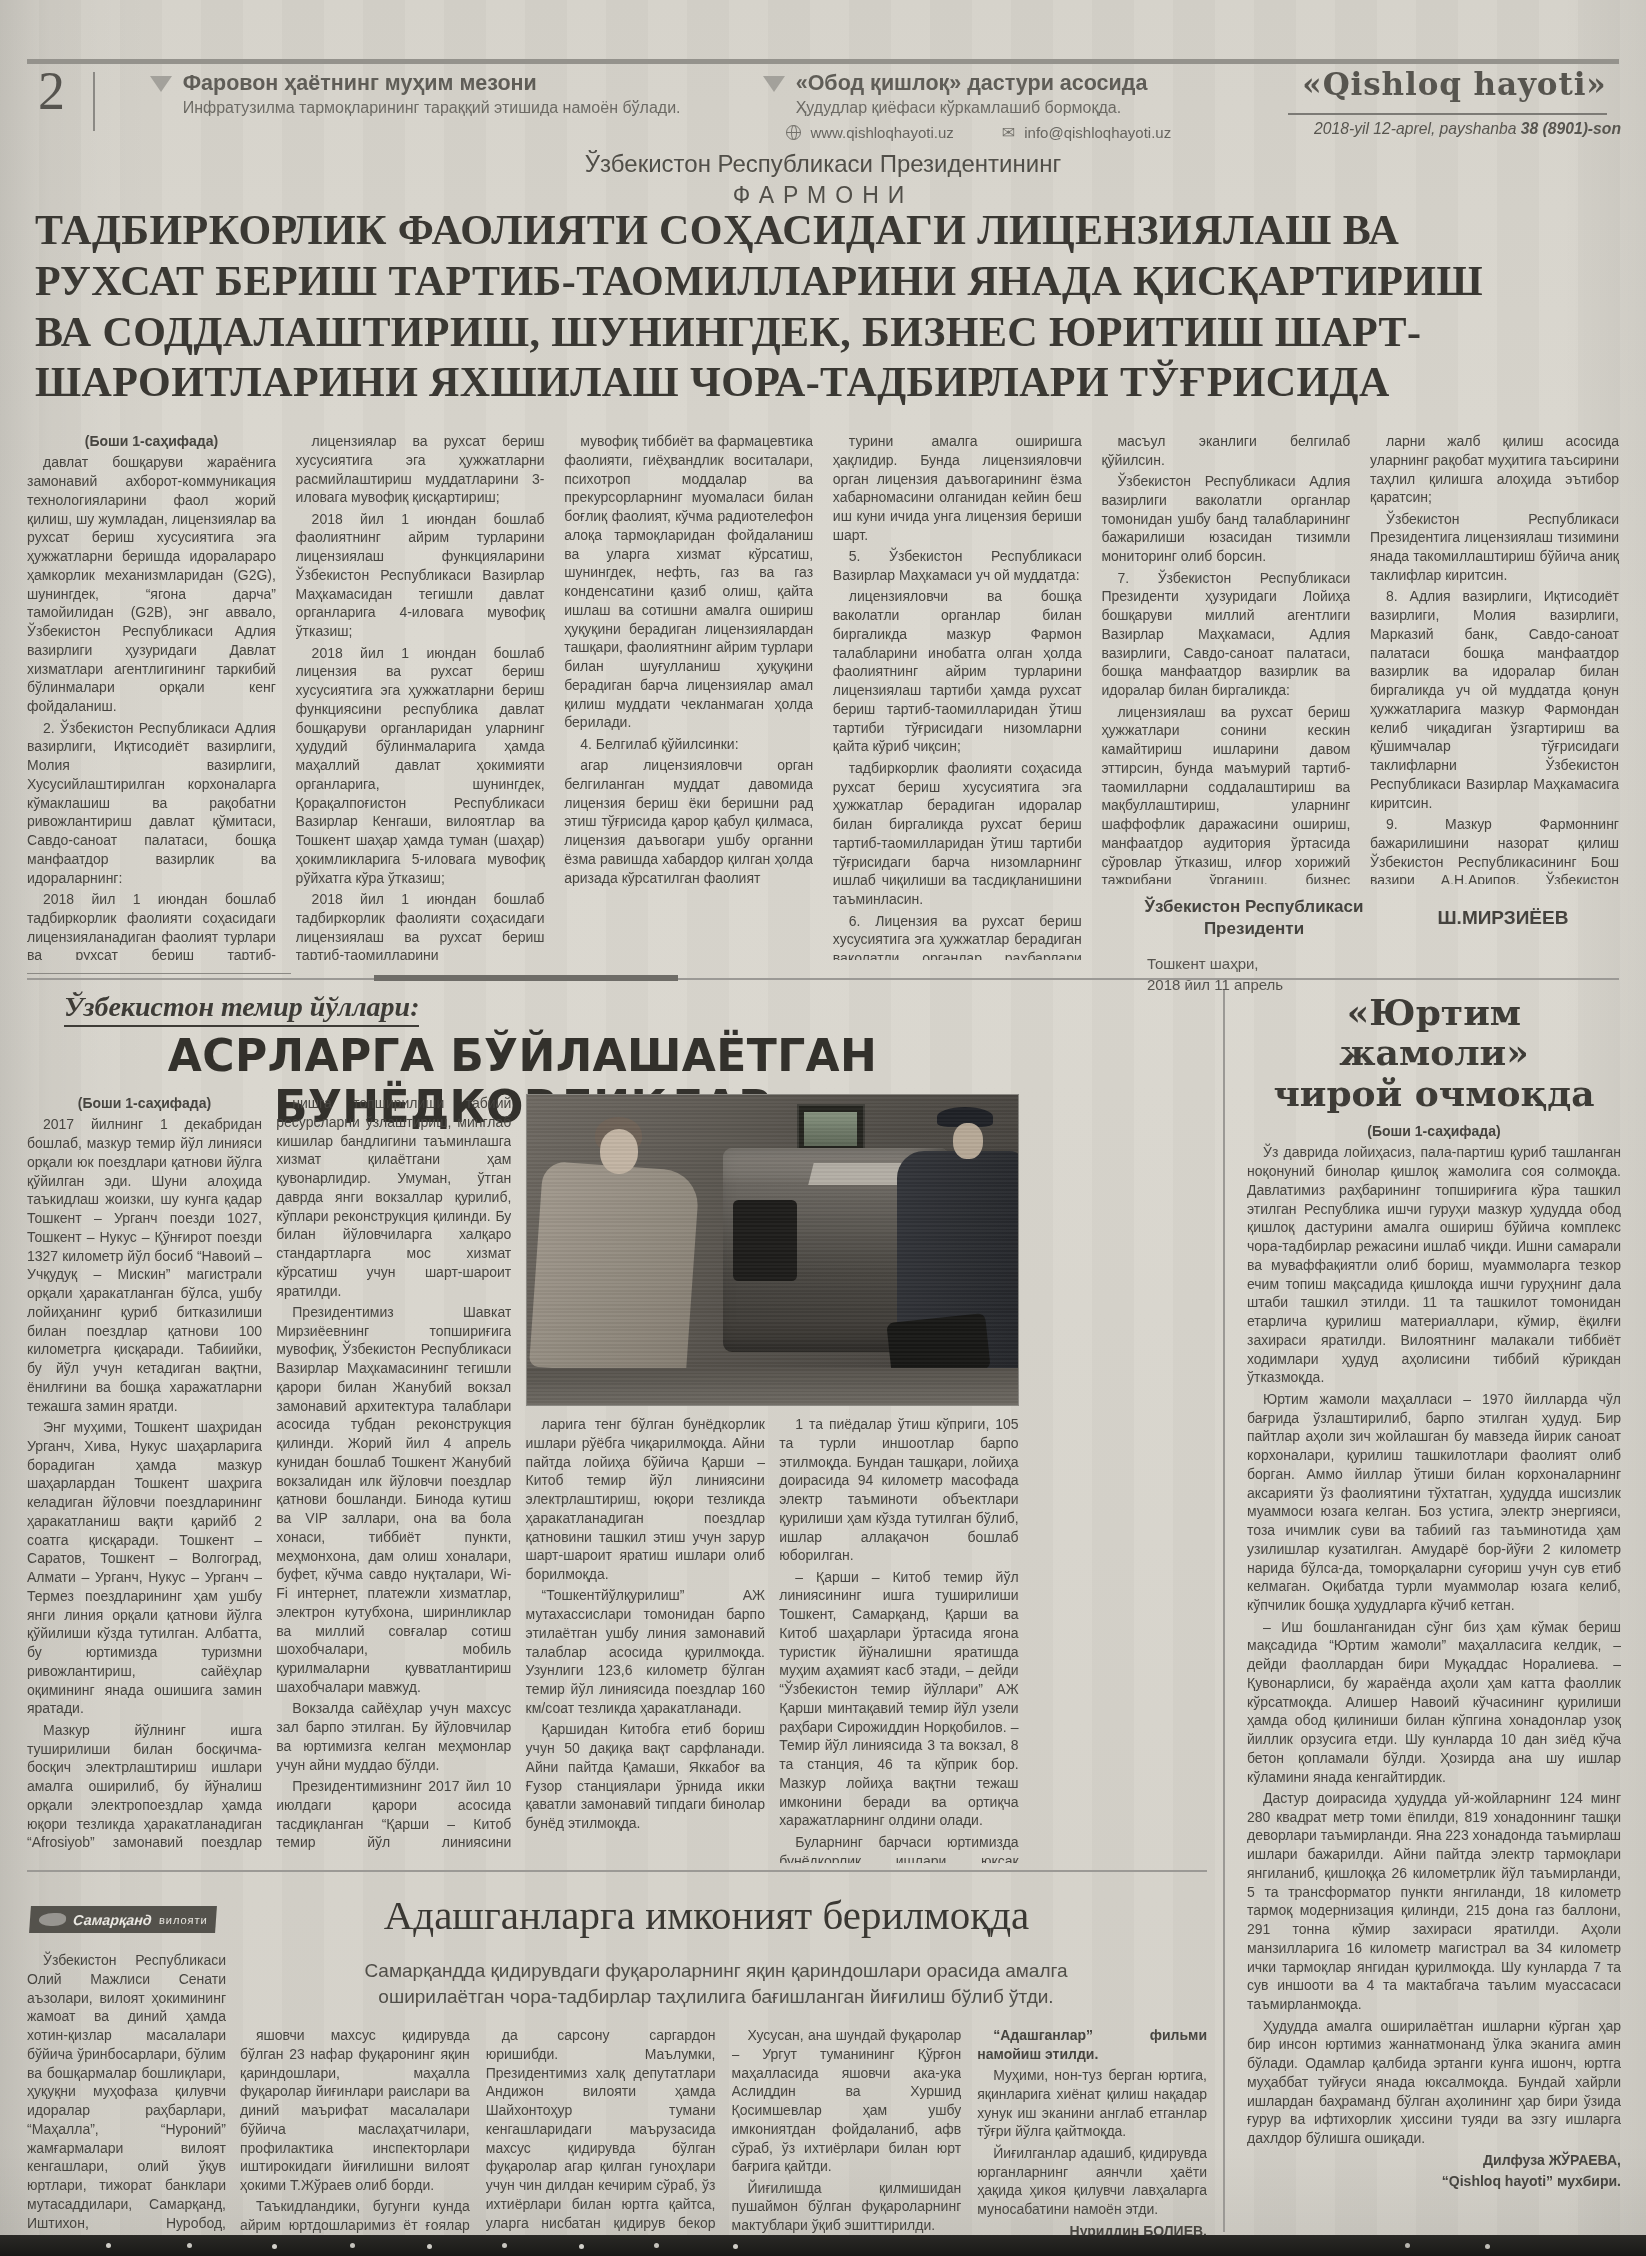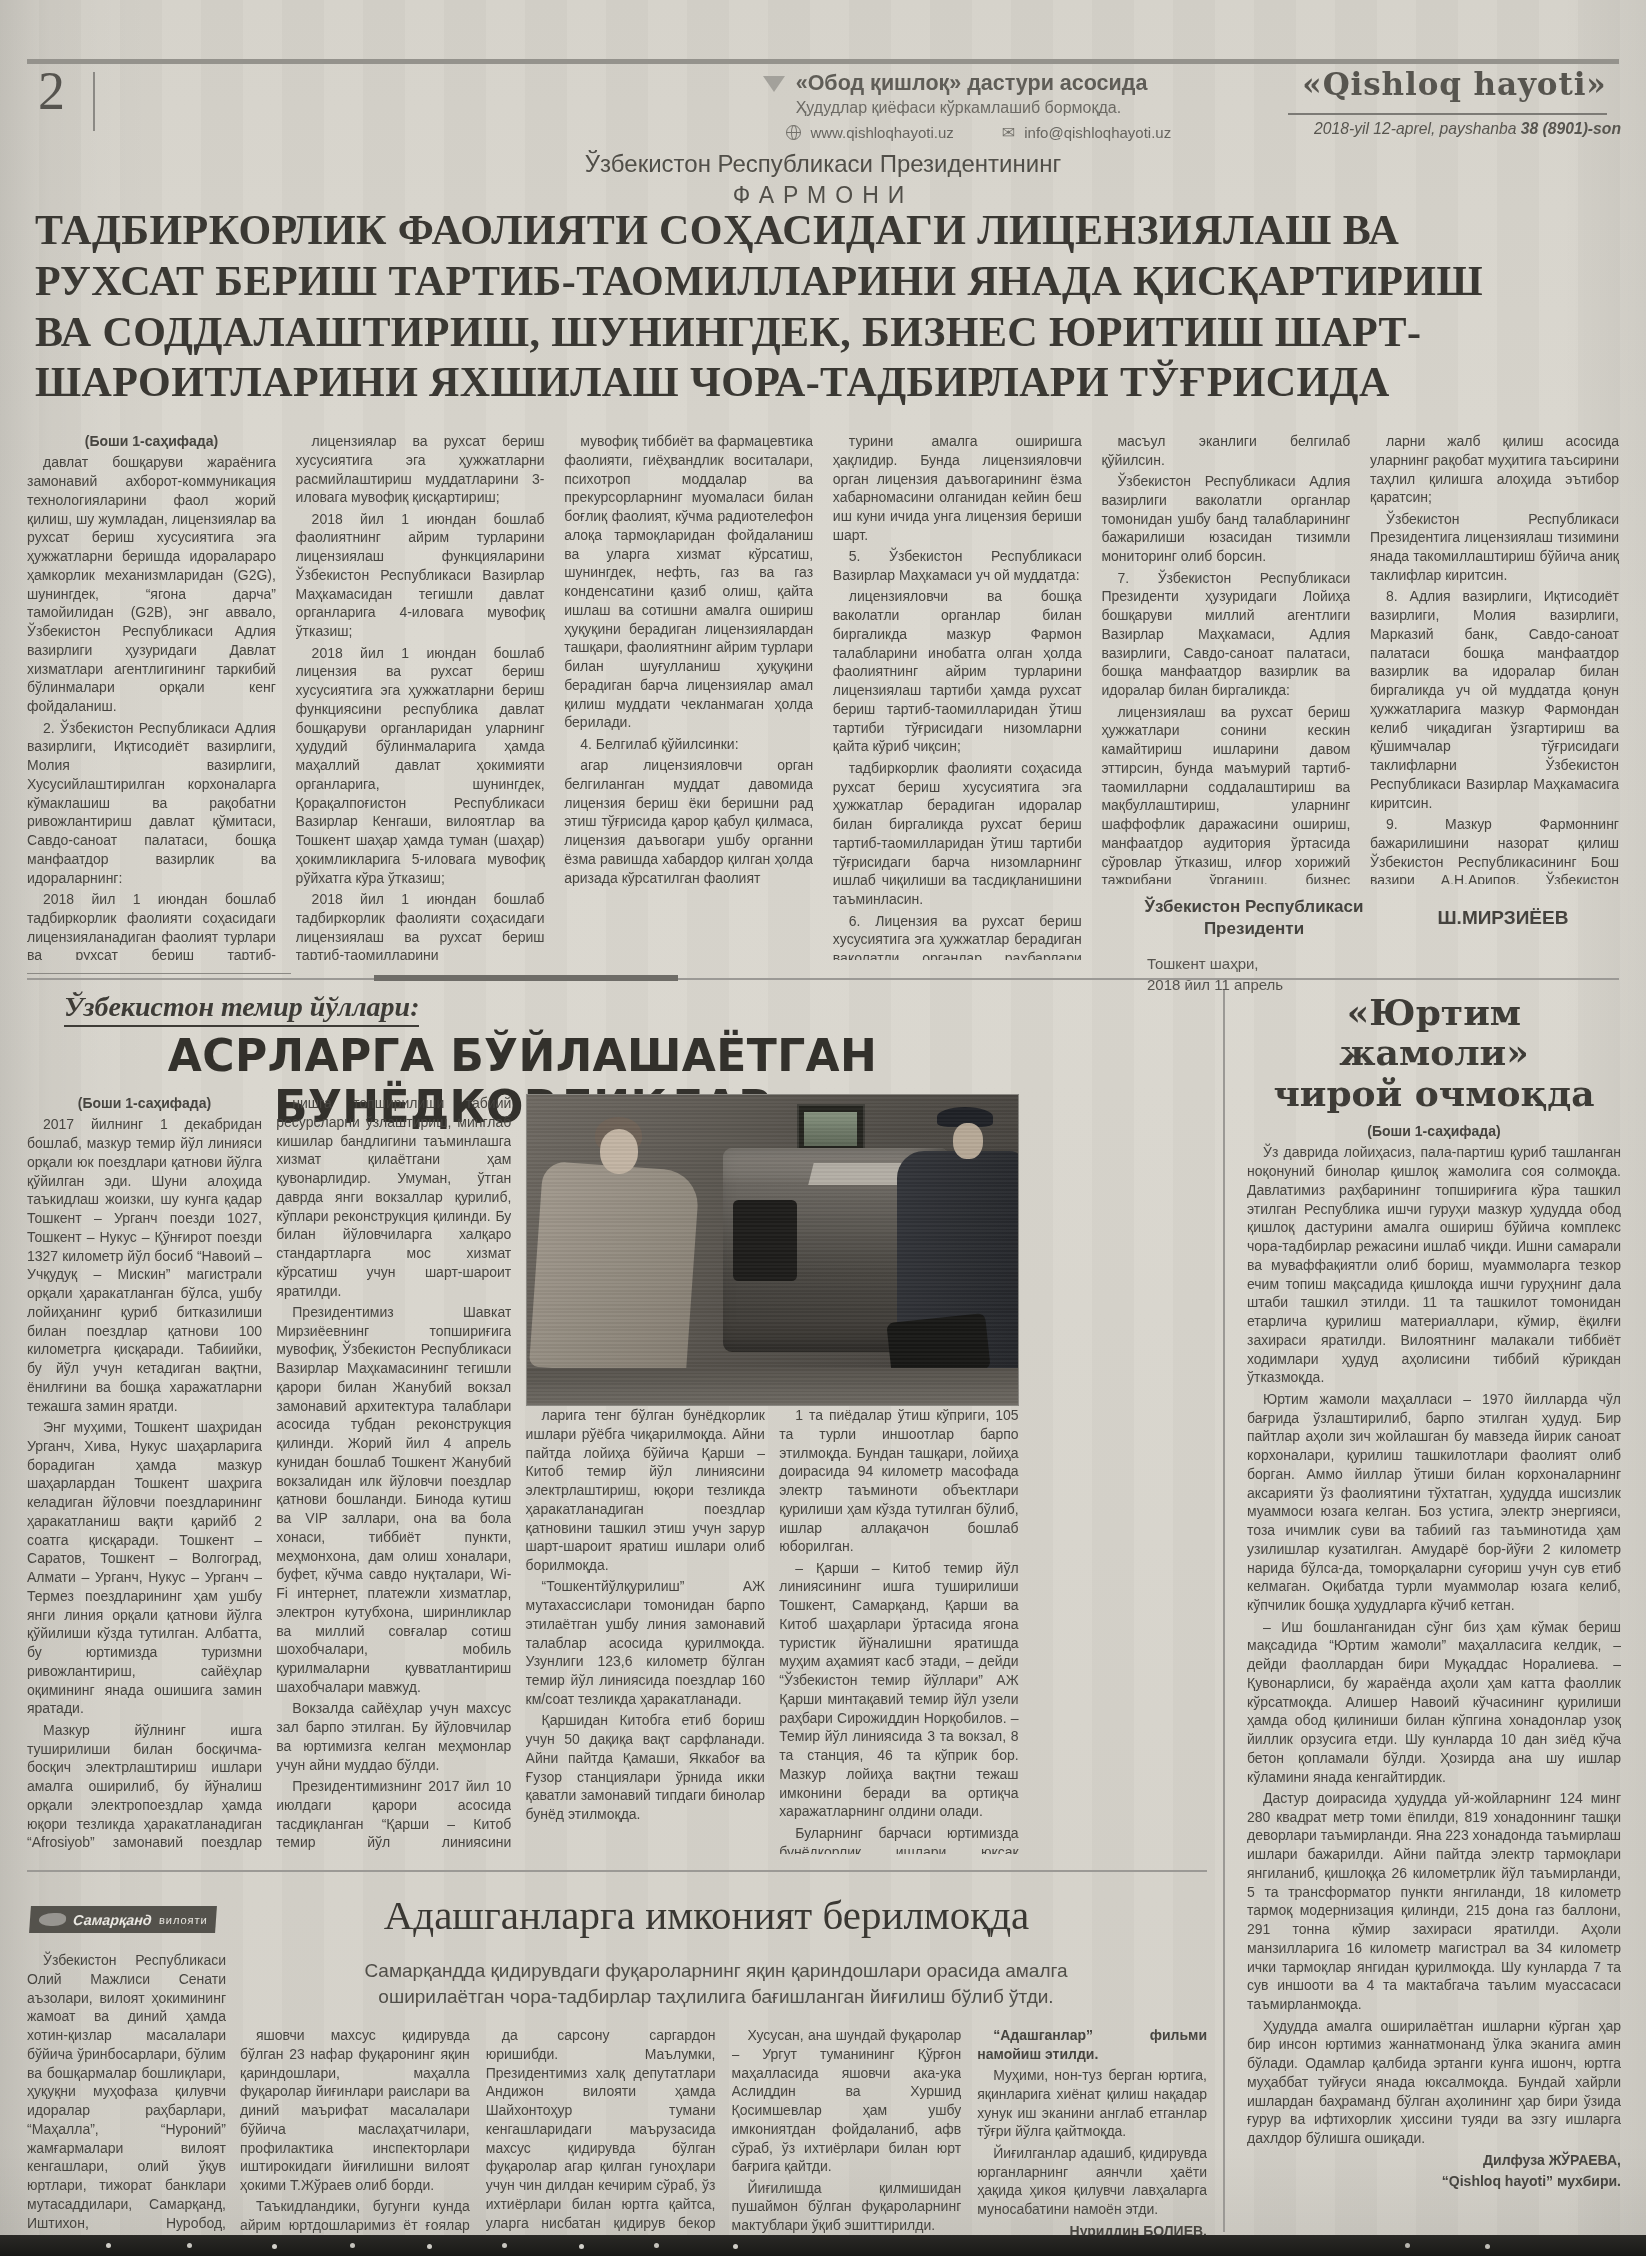--- a/index.html
+++ b/index.html
@@ -68,21 +68,21 @@
   .ph-tunnel{position:absolute;left:42%;top:34%;width:13%;height:26%;background:#1e1d1b;border-radius:5.4px;}
   .ph-tray{position:absolute;left:58%;top:22%;width:22%;height:7%;background:#b3aea5;transform:skewX(-14deg);}
   .ph-woman-hair{position:absolute;left:14%;top:7%;width:47px;height:36px;background:#6e6257;border-radius:50% 50% 40% 40%;}
   .ph-woman-face{position:absolute;left:15%;top:11%;width:38px;height:45px;background:#c3b5a4;border-radius:48%;}
   .ph-woman-body{position:absolute;left:2%;top:23%;width:157px;height:206px;background:linear-gradient(120deg,#a29a8e,#847d72);border-radius:23px 36px 9px 9px;transform:rotate(4deg);}
   .ph-officer-body{position:absolute;right:-2%;top:18%;width:130px;height:233px;background:linear-gradient(100deg,#33353a,#232529);border-radius:27px 18px 0 0;}
   .ph-officer-face{position:absolute;right:7%;top:9%;width:30px;height:36px;background:#b7a997;border-radius:46%;}
   .ph-officer-cap{position:absolute;right:5%;top:4%;width:56px;height:19.7px;background:#1f2126;border-radius:50% 50% 20% 20%;}
   .ph-bag{position:absolute;right:6%;top:72%;width:99px;height:56px;background:#181816;border-radius:7.2px;transform:rotate(-6deg);}
   .ph-floor{position:absolute;left:0;bottom:0;width:100%;height:12%;background:linear-gradient(#55514b,#6e6a63);}
-  .rail-sub{display:flex;gap:14.3px;align-items:flex-start;}
+  .rail-sub{display:flex;gap:14.3px;margin-top:9px;align-items:flex-start;}
   .rail-sub .col{flex:1;}
   
   .yurtim{left:1247px;top:992px;width:374px;}
   .yurtim-headline{text-align:center;font-family:"DejaVu Serif","Liberation Serif",serif;font-weight:bold;font-size:36px;line-height:1.12;color:#3e3c37;white-space:pre-line;}
   .yurtim-body{margin-top:9px;height:1173px;overflow:hidden;}
   
   .badge{left:30px;top:1906px;width:186px;height:27px;background:#54524c;color:#e9e7e1;display:flex;align-items:center;gap:7.2px;padding:0 9px;box-sizing:border-box;transform:skewX(-4deg);}
   .badge-map{width:27px;height:13.4px;background:#979590;border-radius:60% 40% 50% 50%;flex:0 0 auto;}
   .badge-b{font-weight:bold;font-style:italic;font-size:14.3px;}
   .badge-r{font-size:11.2px;letter-spacing:0.9px;}
@@ -98,20 +98,27 @@
 </style>
 </head>
 <body>
 
 <div class="paper">
 
   <div class="abs rule-top"></div>
   <div class="abs pagenum">2</div>
   <div class="abs pagebar"></div>
 
+  <div class="abs slogan" style="left:150px;top:72px;width:573px;">
+    <span class="tri"></span>
+    <span>
+      <span class="slogan-title" style="display:block;">Фаровон ҳаётнинг муҳим мезони</span>
+      <span class="slogan-sub" style="display:block;">Инфратузилма тармоқларининг тараққий этишида намоён бўлади.</span>
+    </span>
+  </div>
 
   <div class="abs slogan" style="left:763px;top:72px;width:502px;">
     <span class="tri"></span>
     <span>
       <span class="slogan-title" style="display:block;">«Обод қишлоқ» дастури асосида</span>
       <span class="slogan-sub" style="display:block;">Ҳудудлар қиёфаси кўркамлашиб бормоқда.</span>
     </span>
   </div>
 
   <div class="abs contacts">

